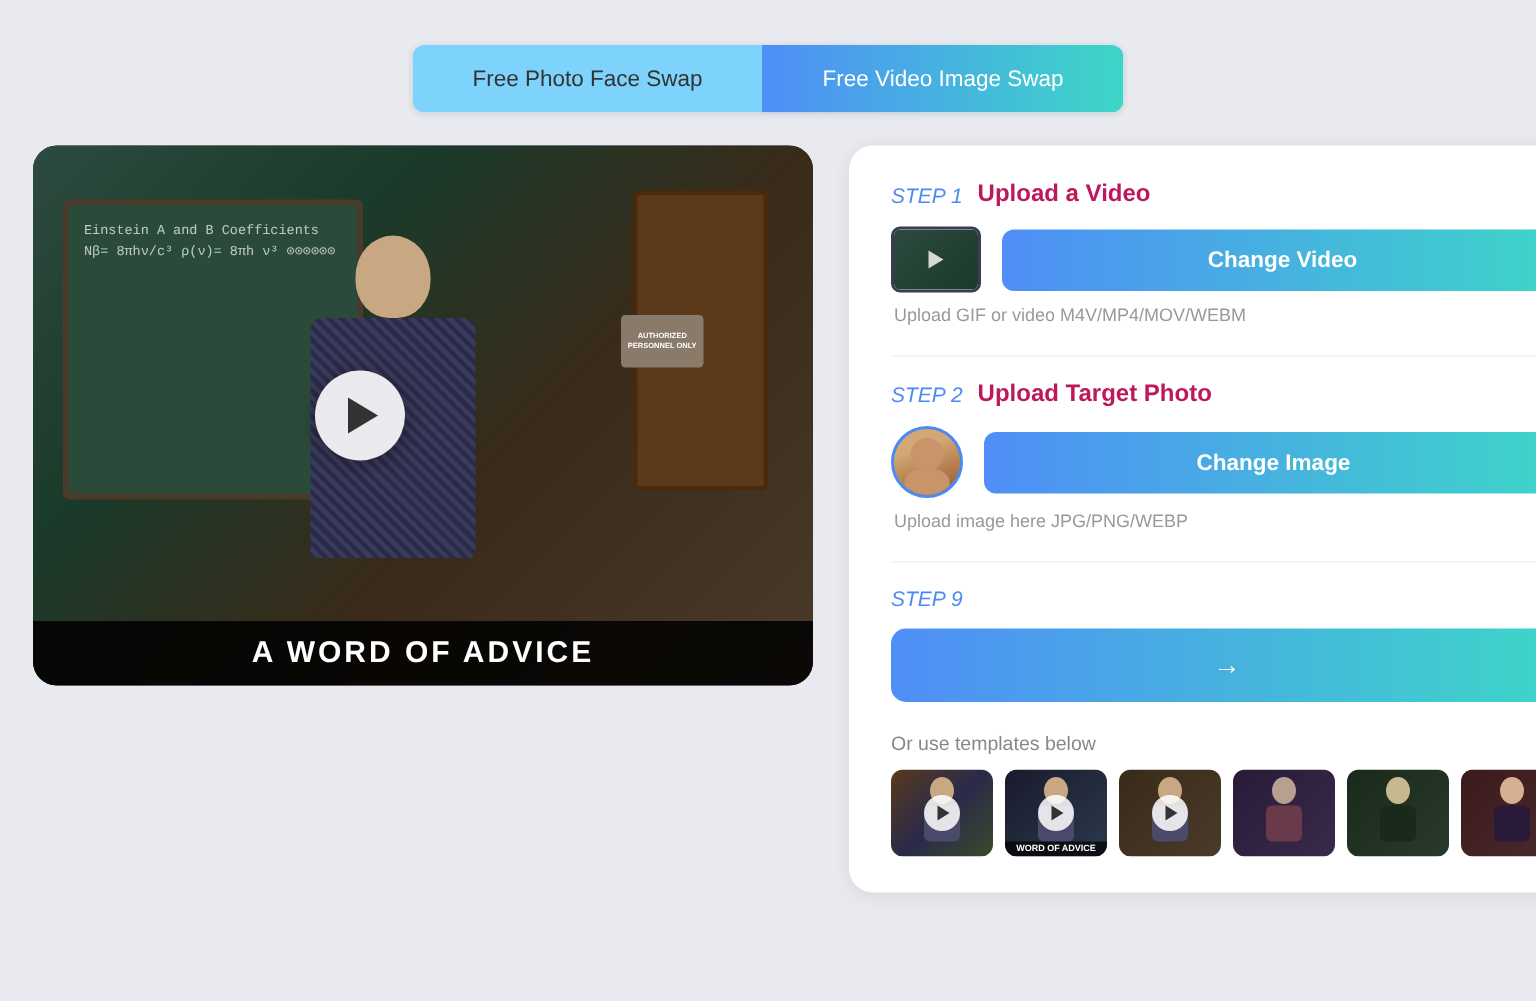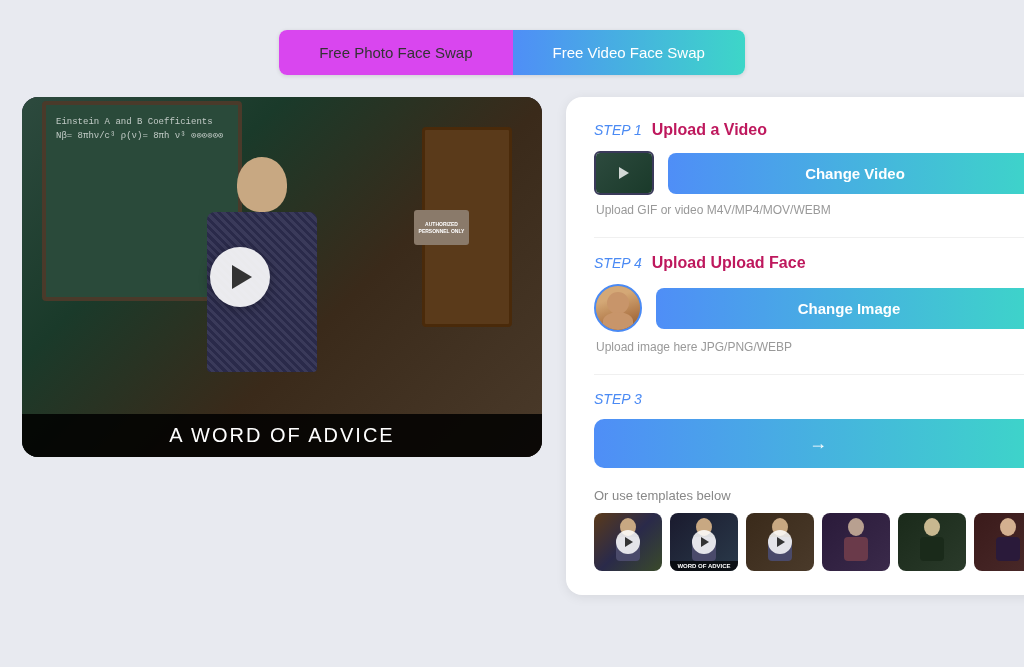--- a/index.html
+++ b/index.html
@@ -28,21 +28,21 @@
     .tab-btn {
       padding: 14px 40px;
       font-size: 15px;
       font-weight: 500;
       border: none;
       cursor: pointer;
       transition: background 0.2s;
     }
 
     .tab-btn.inactive {
-      background: #d946ef;
+      background: #7dd3fc;
       color: #333;
     }
 
     .tab-btn.active {
       background: linear-gradient(to right, #4f8ef7, #3dd6c8);
       color: #fff;
     }
 
     
     .main-content {
@@ -68,21 +68,21 @@
       width: 100%;
       height: 100%;
       background: linear-gradient(135deg, #2d4a3e 0%, #1a3a2a 30%, #3a2a1a 60%, #4a3a2a 100%);
       position: relative;
       overflow: hidden;
     }
 
     
     .chalkboard {
       position: absolute;
-      top: 4px;
+      top: 36px;
       left: 20px;
       width: 200px;
       height: 200px;
       background: #2a4a3a;
       border: 4px solid #4a3a2a;
       border-radius: 4px;
     }
 
     .chalk-lines {
       padding: 10px;
@@ -191,21 +191,21 @@
       left: 0;
       right: 0;
       background: rgba(0,0,0,0.85);
       padding: 10px 20px;
       text-align: center;
     }
 
     .caption-text {
       color: #fff;
       font-size: 20px;
-      font-weight: 400;
+      font-weight: 700;
       letter-spacing: 2px;
       text-transform: uppercase;
     }
 
     
     .steps-panel {
       flex: 1;
       background: #fff;
       border-radius: 16px;
       padding: 24px 28px;
@@ -454,21 +454,21 @@
       background: #4a4a6a;
       border-radius: 4px;
       margin: 1px auto 0;
     }
   </style>
 </head>
 <body>
 
 <div class="tab-bar">
   <button class="tab-btn inactive">Free Photo Face Swap</button>
-  <button class="tab-btn active">Free Video Face Swap</button>
+  <button class="tab-btn active">Free Video Image Swap</button>
 </div>
 
 <div class="main-content">
 
   <div class="video-panel">
     <div class="video-bg">
 
       <div class="chalkboard">
         <div class="chalk-lines">Einstein A and B
 Coefficients
@@ -516,37 +516,37 @@
         </div>
         <button class="action-btn">Change Video</button>
       </div>
       <div class="step-hint">Upload GIF or video M4V/MP4/MOV/WEBM</div>
     </div>
 
     <div class="divider"></div>
 
     <div class="step-row">
       <div class="step-header">
-        <span class="step-label">STEP 4</span>
-        <span class="step-title">Upload Upload Face</span>
+        <span class="step-label">STEP 2</span>
+        <span class="step-title">Upload Target Photo</span>
       </div>
       <div class="step-controls">
         <div class="face-thumb">
           <div class="face-thumb-inner"></div>
         </div>
         <button class="action-btn">Change Image</button>
       </div>
       <div class="step-hint">Upload image here JPG/PNG/WEBP</div>
     </div>
 
     <div class="divider"></div>
 
     <div class="step-row">
       <div class="step-header">
-        <span class="step-label">STEP 3</span>
+        <span class="step-label">STEP 9</span>
       </div>
       <button class="swap-btn">
         <span class="swap-arrow">→</span>
       </button>
     </div>
 
     <div class="templates-label">Or use templates below</div>
     <div class="templates-row">
 
       <div class="template-thumb tpl-bg-1">

